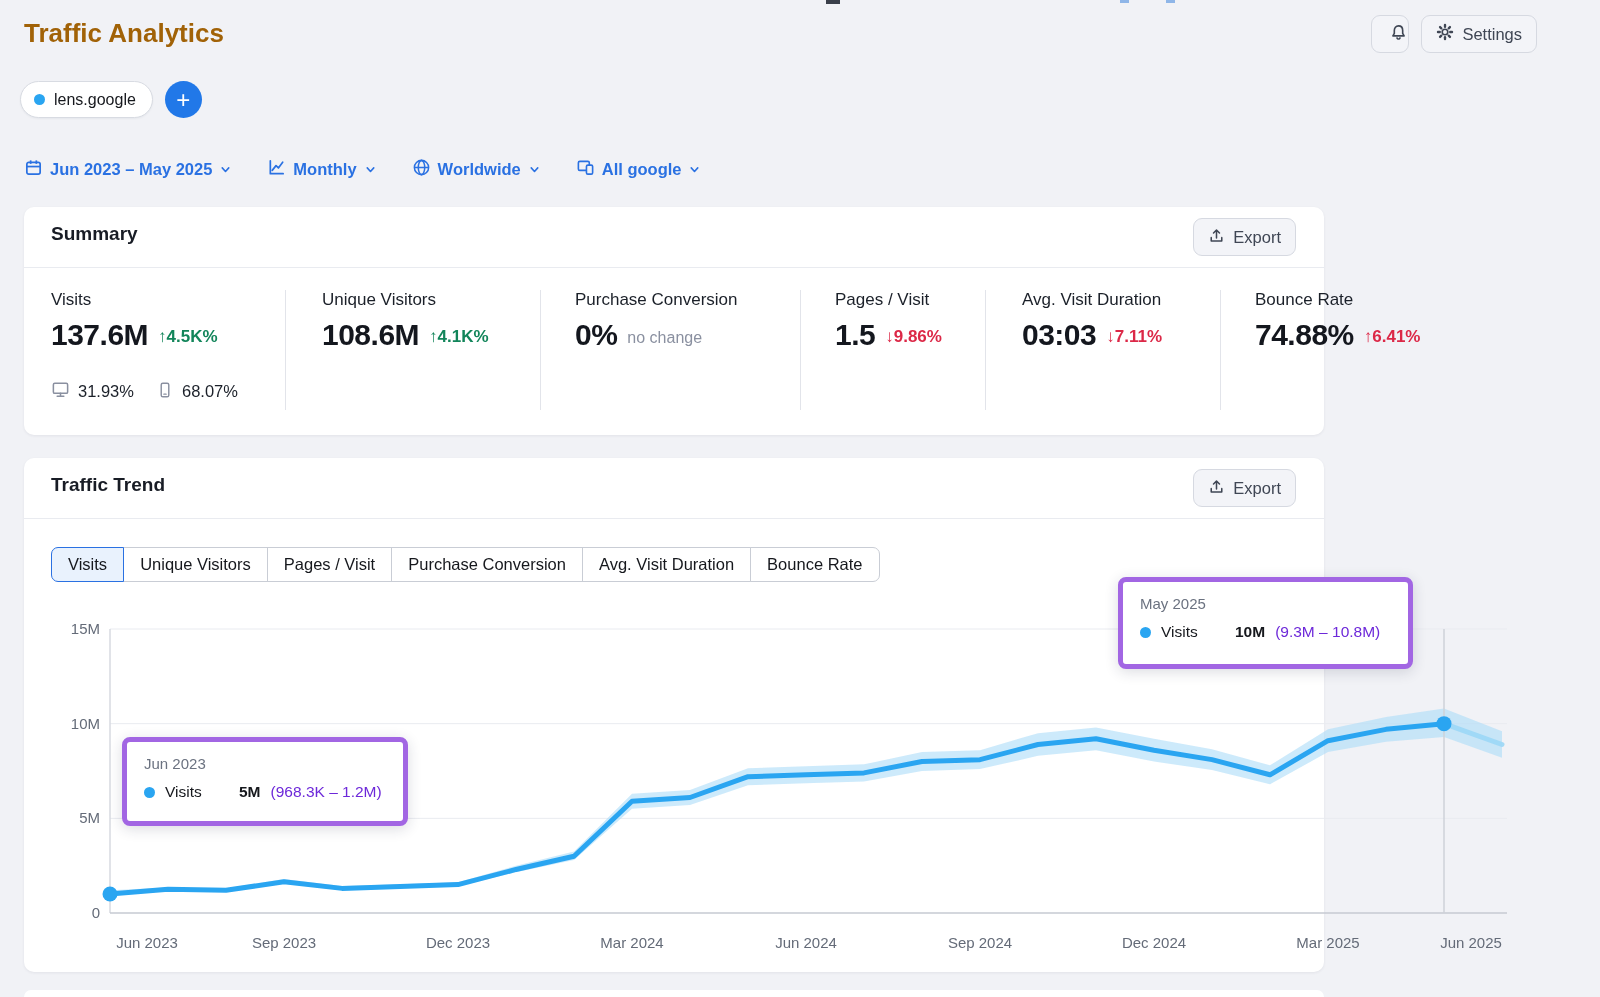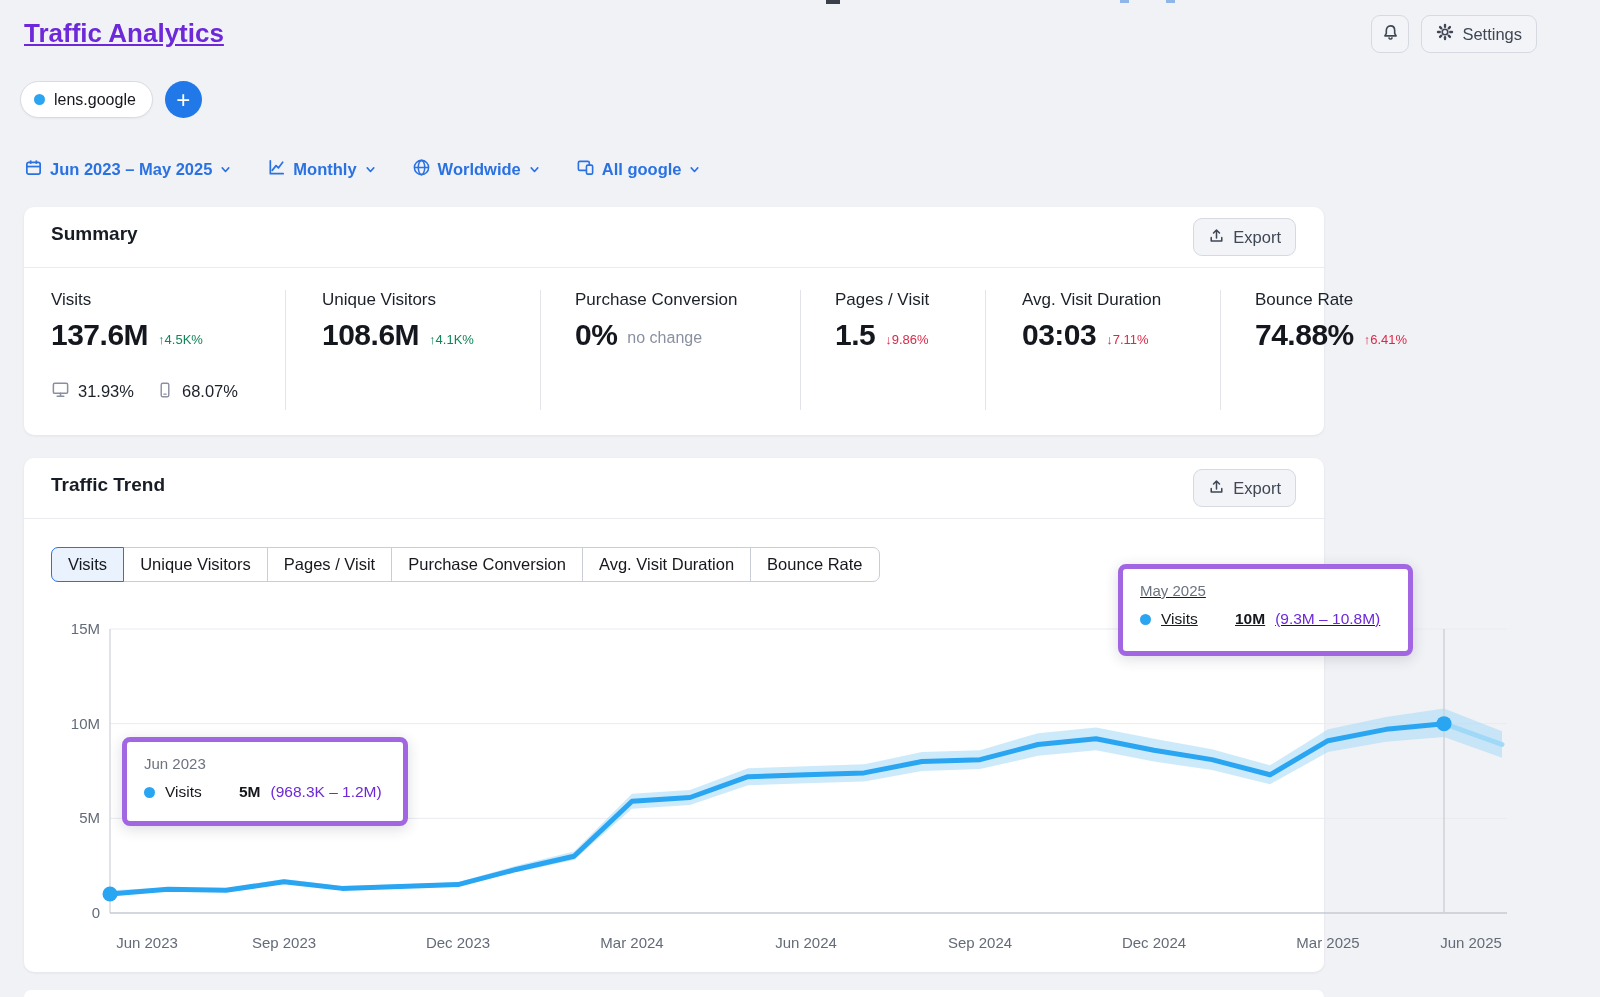--- a/index.html
+++ b/index.html
@@ -5,25 +5,25 @@
   * { margin:0; padding:0; box-sizing:border-box; }
   html,body { width:1600px; height:997px; }
   body {
     position:relative;
     background:#f1f2f6;
     font-family:"Liberation Sans", sans-serif;
     color:#181c25;
     overflow:hidden;
   }
   
-  .page-title { position:absolute; left:24px; top:18px; font-size:26px; font-weight:700; color:#6d28d9;text-decoration:underline; }
+  .page-title { position:absolute; left:24px; top:18px; font-size:26px; font-weight:700; color:#a16207; }
   .topbar-buttons { position:absolute; right:63px; top:15px; display:flex; gap:12px; }
   .icon-btn, .ghost-btn {
     height:38px; background:#f3f4f8; border:1px solid #d6d9e1; border-radius:9px;
-    display:inline-flex; align-items:center; justify-content:center; color:#3f4654; cursor:pointer;
+    display:inline-flex; align-items:center; justify-content:flex-end; color:#3f4654; cursor:pointer;
   }
   .icon-btn { width:38px; }
   .ghost-btn { padding:0 14px; gap:8px; font-size:16.5px; }
   
   .chip-row { position:absolute; left:20px; top:81px; display:flex; align-items:center; gap:12px; }
   .chip {
     height:37px; background:#fff; border:1px solid #d8dbe2; border-radius:19px;
     display:inline-flex; align-items:center; gap:9px; padding:0 16px 0 13px;
     font-size:16px; color:#16181d; box-shadow:0 1px 2px rgba(20,30,60,.05); cursor:pointer;
   }
@@ -42,21 +42,21 @@
   #trend-card   { top:458px; height:514px; }
   #next-card-sliver { top:990px; height:7px; border-radius:10px 10px 0 0; box-shadow:none; }
   .card-header-title { position:absolute; left:27px; top:16px; font-size:19px; font-weight:700; color:#181c25; }
   .card-divider { position:absolute; left:0; top:60px; width:100%; height:1px; background:#e9ebf0; }
   .export-btn { position:absolute; right:28px; top:11px; }
   
   .metric { position:absolute; top:83px; }
   .metric-label { font-size:17px; color:#1b2029; }
   .metric-value-row { display:flex; align-items:flex-end; gap:10px; margin-top:8px; }
   .metric-value { font-size:30px; font-weight:700; letter-spacing:-.5px; color:#14171e; }
-  .delta { font-size:13px; font-weight:400; padding-bottom:5px; }
+  .delta { font-size:17px; font-weight:700; padding-bottom:5px; }
   .delta.up   { color:#12855a; }
   .delta.down { color:#dc2847; }
   .delta.flat { color:#8a90a0; font-weight:400; font-size:16px; }
   .v-divider { position:absolute; top:83px; width:1px; height:120px; background:#e2e4ea; }
   .devices-row { display:flex; align-items:center; gap:8px; margin-top:28px; font-size:16.5px; color:#1b2029; }
   .devices-row .gap { width:6px; }
   .devices-row svg { color:#8a90a0; }
   
   .seg-group { position:absolute; left:27px; top:89px; display:inline-flex; }
   .seg {
@@ -319,21 +319,21 @@
   <div class="chart-tooltip" style="left:98px; top:279px; width:286px; height:89px;">
     <div class="tt-period">Jun 2023</div>
     <div class="tt-row">
       <span class="dot"></span>
       <span class="tt-series">Visits</span>
       <span class="tt-value">5M</span>
       <span class="tt-range">(968.3K – 1.2M)</span>
     </div>
   </div>
 
-  <div class="chart-tooltip" style="left:1094px; top:106px; width:295px; height:92px;text-decoration:underline;">
+  <div class="chart-tooltip" style="left:1094px; top:119px; width:295px; height:92px;">
     <div class="tt-period">May 2025</div>
     <div class="tt-row">
       <span class="dot"></span>
       <span class="tt-series">Visits</span>
       <span class="tt-value">10M</span>
       <span class="tt-range">(9.3M – 10.8M)</span>
     </div>
   </div>
 </section>
 

